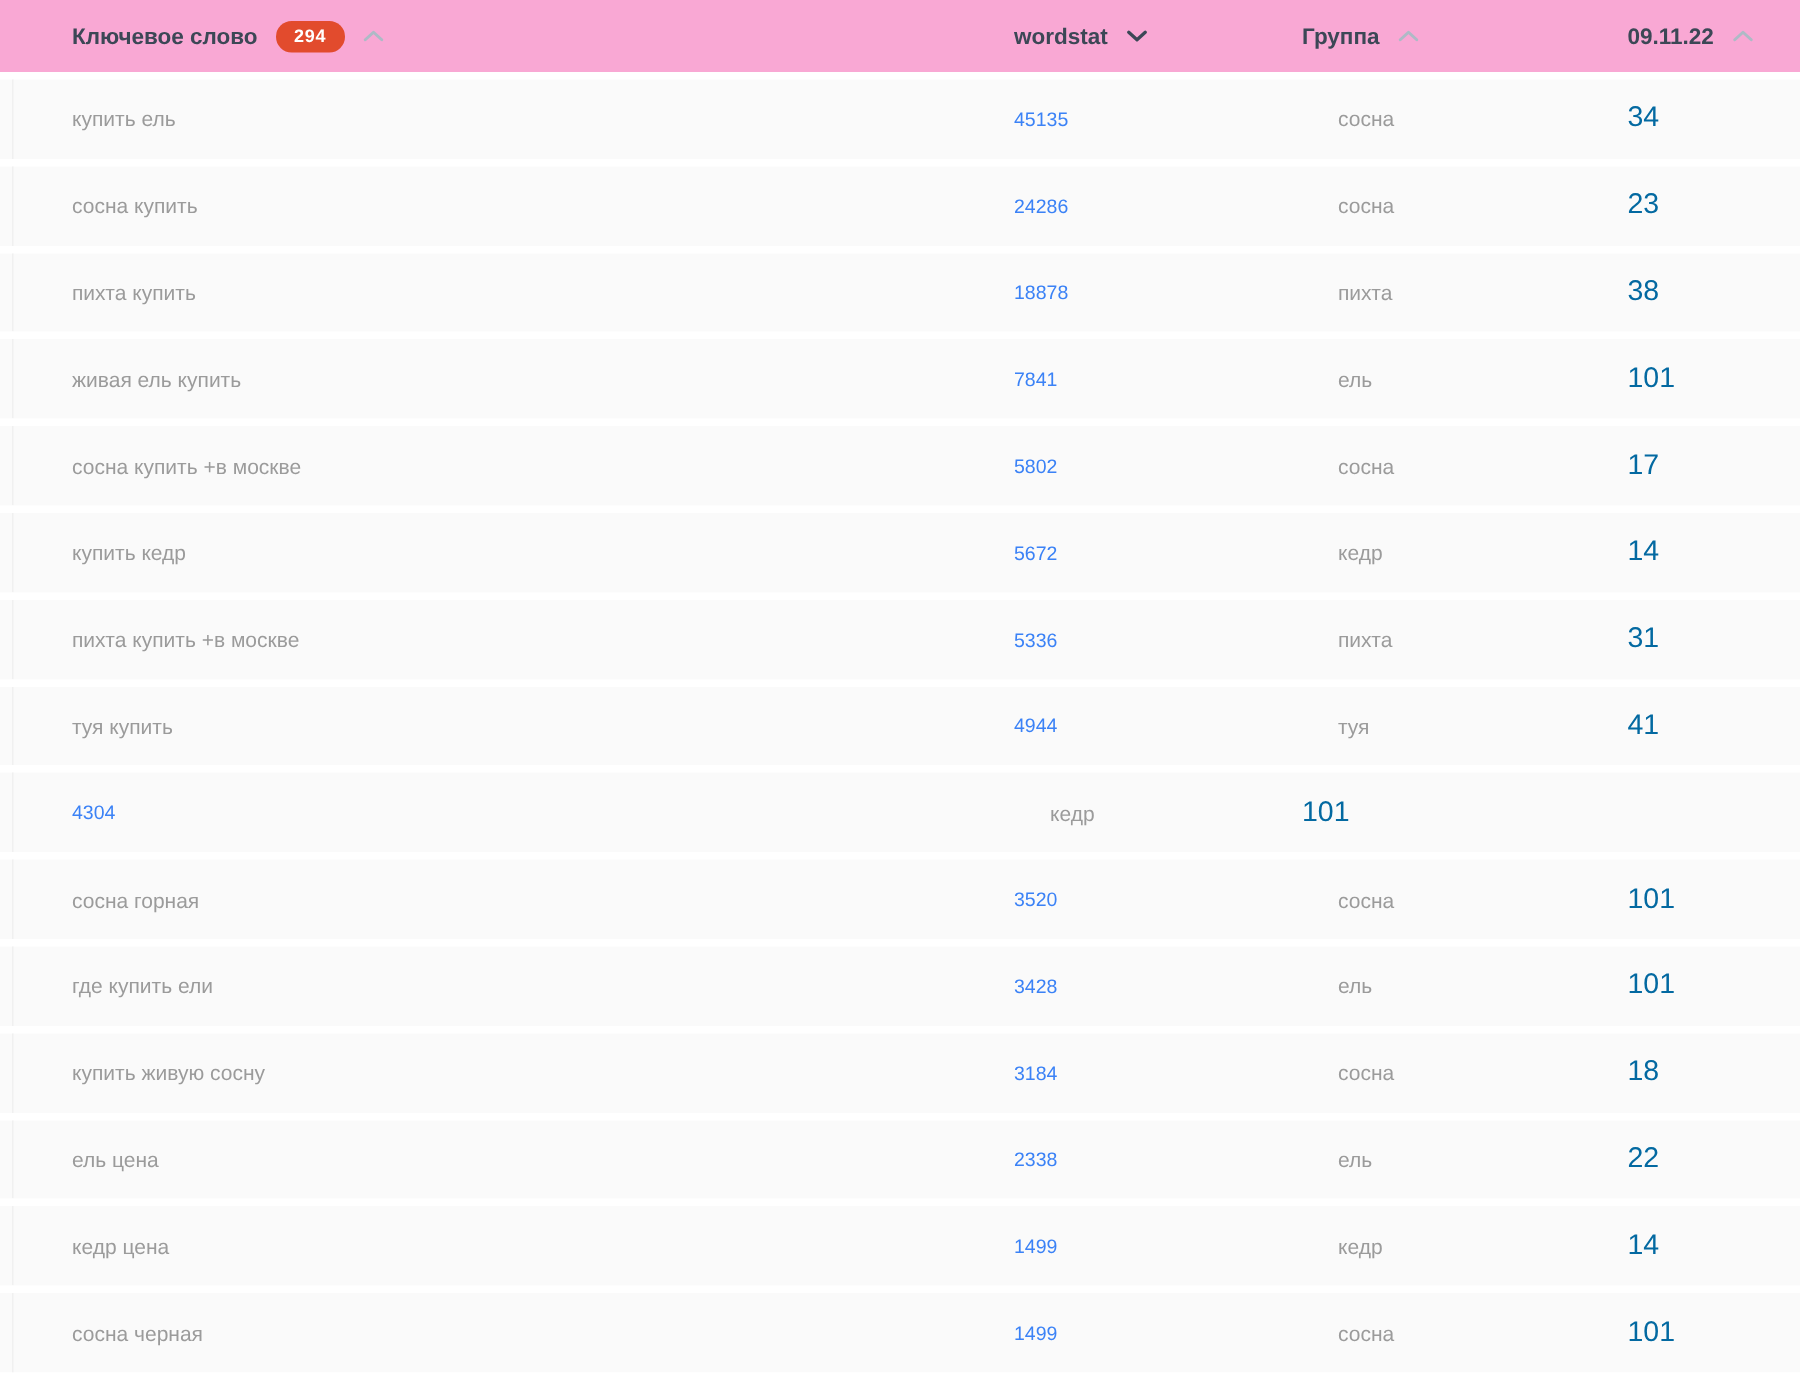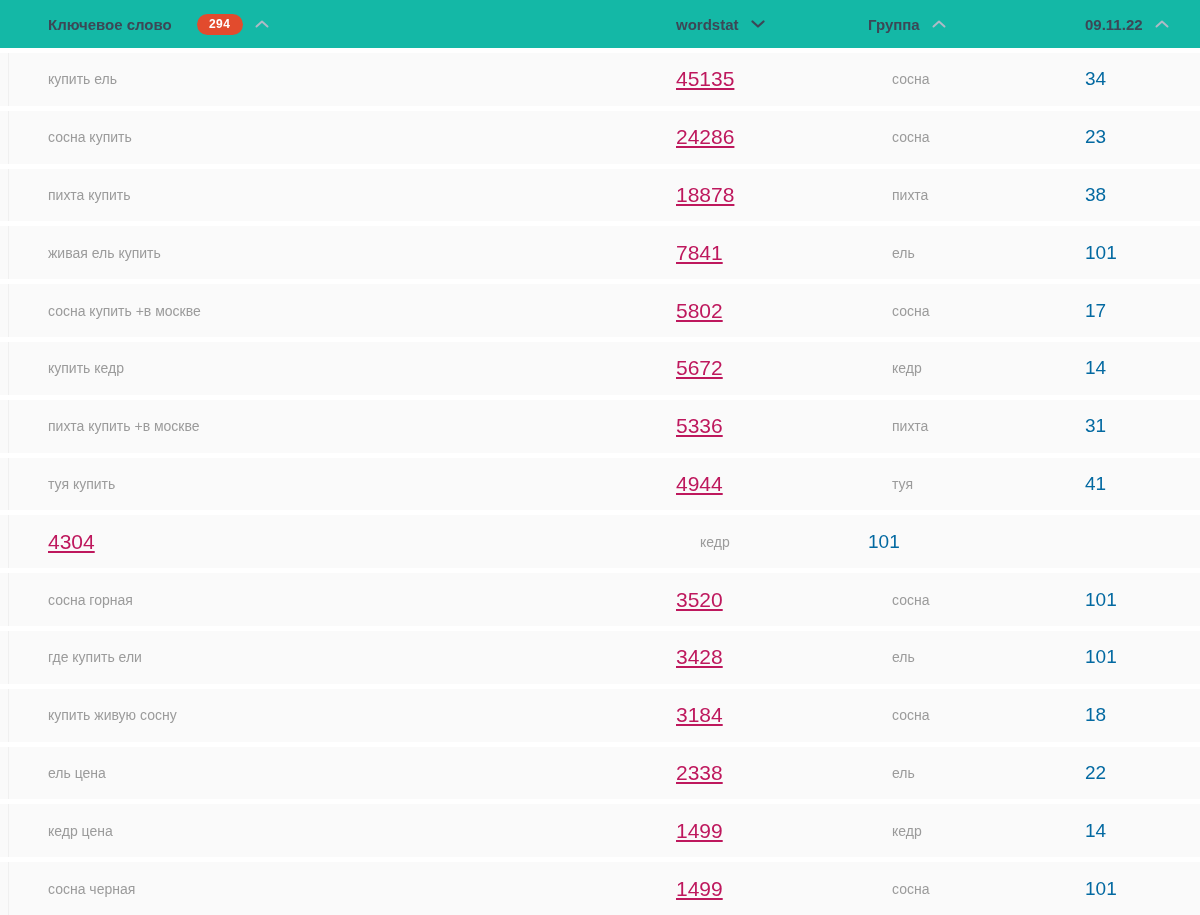--- a/index.html
+++ b/index.html
@@ -34,50 +34,49 @@
     justify-content: center;
     min-width: 46px;
     height: 21px;
     padding: 0 10px;
     border-radius: 11px;
     background: #e24b2d;
     color: #ffffff;
     font-size: 12px;
     font-weight: 700;
     letter-spacing: 0.5px;
-    margin-left: 13px;
   }
   .chev { display: inline-block; flex: 0 0 auto; }
 
   
   .row {
     height: 57.8px;
     background: #fafafa;
     border-top: 5px solid #ffffff;
     position: relative;
     cursor: default;
   }
   .row::before {
     content: "";
     position: absolute;
     left: 8px; top: 0; bottom: 0;
     width: 1px;
     background: #f0f0f0;
   }
   .cell-keyword { color: #9b9b9b; font-size: 14px; }
-  .cell-wordstat { color: #be185d; font-size: 21px; text-decoration: underline; }
+  .cell-wordstat { color: #3b82f6; font-size: 13px; }
   .cell-group   { color: #9b9b9b; font-size: 14px; margin-left: 24px; }
   .cell-date    { color: #0369a1; font-size: 19px; }
 </style>
 </head>
 <body>
 
 <div class="table">
 
-  <div class="grid header" style="background: #14b8a6;">
+  <div class="grid header" style="background: #f9a8d4;">
 
     <div class="hcell">
       <span>Ключевое слово</span>
       <span class="badge" style="background: rgb(226, 75, 45); color: rgb(255, 255, 255);">294</span>
       <svg class="chev" width="14" height="8" viewBox="0 0 14 8">
         <polyline points="1.5,6.5 7,1.5 12.5,6.5" fill="none" stroke="#aebac6" stroke-width="2" stroke-linecap="round" stroke-linejoin="round"></polyline>
       </svg>
     </div>
 
     <div class="hcell">

